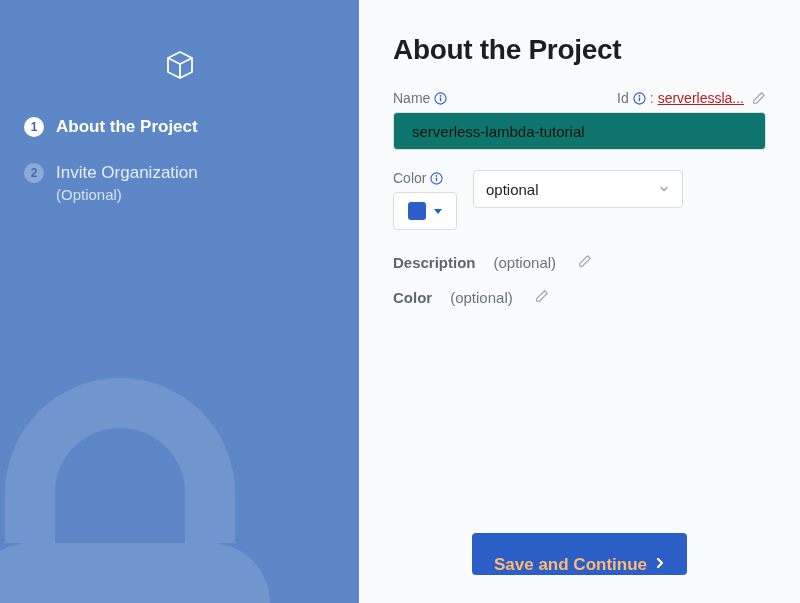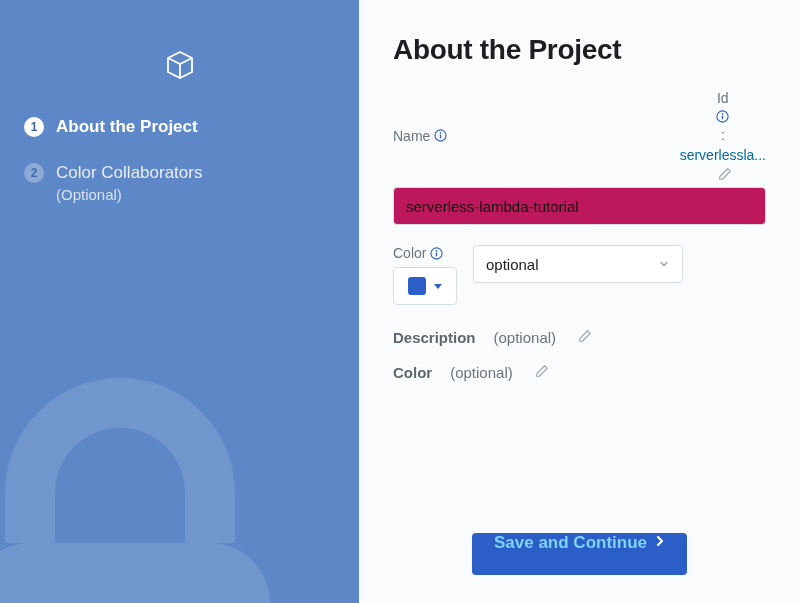--- a/index.html
+++ b/index.html
@@ -80,36 +80,35 @@
     justify-content: space-between;
     align-items: center;
     margin-bottom: 6px;
   }
   .id-block {
     font-size: 14px;
     color: #6b7280;
     display: flex;
     align-items: center;
     gap: 4px;
-    flex-direction: column;
-  }
-  .id-block .idval { color: #0369a1; }
+  }
+  .id-block .idval { color: #b91c1c; text-decoration: underline; }
   .info-icon {
     width: 13px; height: 13px;
     display: inline-block;
   }
   .info-icon svg { display:block; }
   .pencil-icon { width:14px; height:14px; display:inline-block; margin-left:4px;}
   .text-input {
     width: 100%;
     height: 38px;
     border: 1px solid #d7dde4;
     border-radius: 4px;
-    background: #be185d;
-    padding: 0 12px;
+    background: #0f766e;
+    padding: 0 18px;
     font-size: 15px;
     color: #111;
     outline: none;
   }
   .row-color-org {
     display: flex;
     gap: 16px;
     margin-bottom: 24px;
   }
   .col-color .field-label, .col-org .field-label { margin-bottom:6px; }
@@ -161,28 +160,28 @@
   .opt-field .hint { font-weight: 400; color:#6b7280;}
   .footer {
     margin-top: auto;
     display: flex;
     justify-content: center;
     padding-top: 20px;
   }
   .primary-btn {
     background: #2c5ec7;
     border: none;
-    color: #7dd3fc;
+    color: #fdba74;
     font-size: 17px;
     font-weight: 600;
     padding: 0 22px;
     height: 42px;
     border-radius: 4px;
     display: flex;
-    align-items: flex-start;
+    align-items: flex-end;
     gap: 8px;
     cursor: pointer;
   }
 </style>
 </head>
 <body>
 
 <div class="sidebar">
   <div class="logo">
     <svg width="36" height="36" viewBox="0 0 36 36" fill="none">
@@ -194,21 +193,21 @@
   <div class="step active">
     <div class="num">1</div>
     <div class="labels">
       <div class="title">About the Project</div>
     </div>
   </div>
 
   <div class="step inactive">
     <div class="num">2</div>
     <div class="labels">
-      <div class="title">Color Collaborators</div>
+      <div class="title">Invite Organization</div>
       <div class="subtitle">(Optional)</div>
     </div>
   </div>
 
   <svg class="bgshape" viewBox="0 0 480 480">
     <rect x="90" y="220" width="300" height="230" rx="60" fill="#fff"></rect>
     <path d="M150 220 v-50 a90 90 0 0 1 180 0 v50" stroke="#fff" stroke-width="50" fill="none"></path>
   </svg>
 </div>
 

